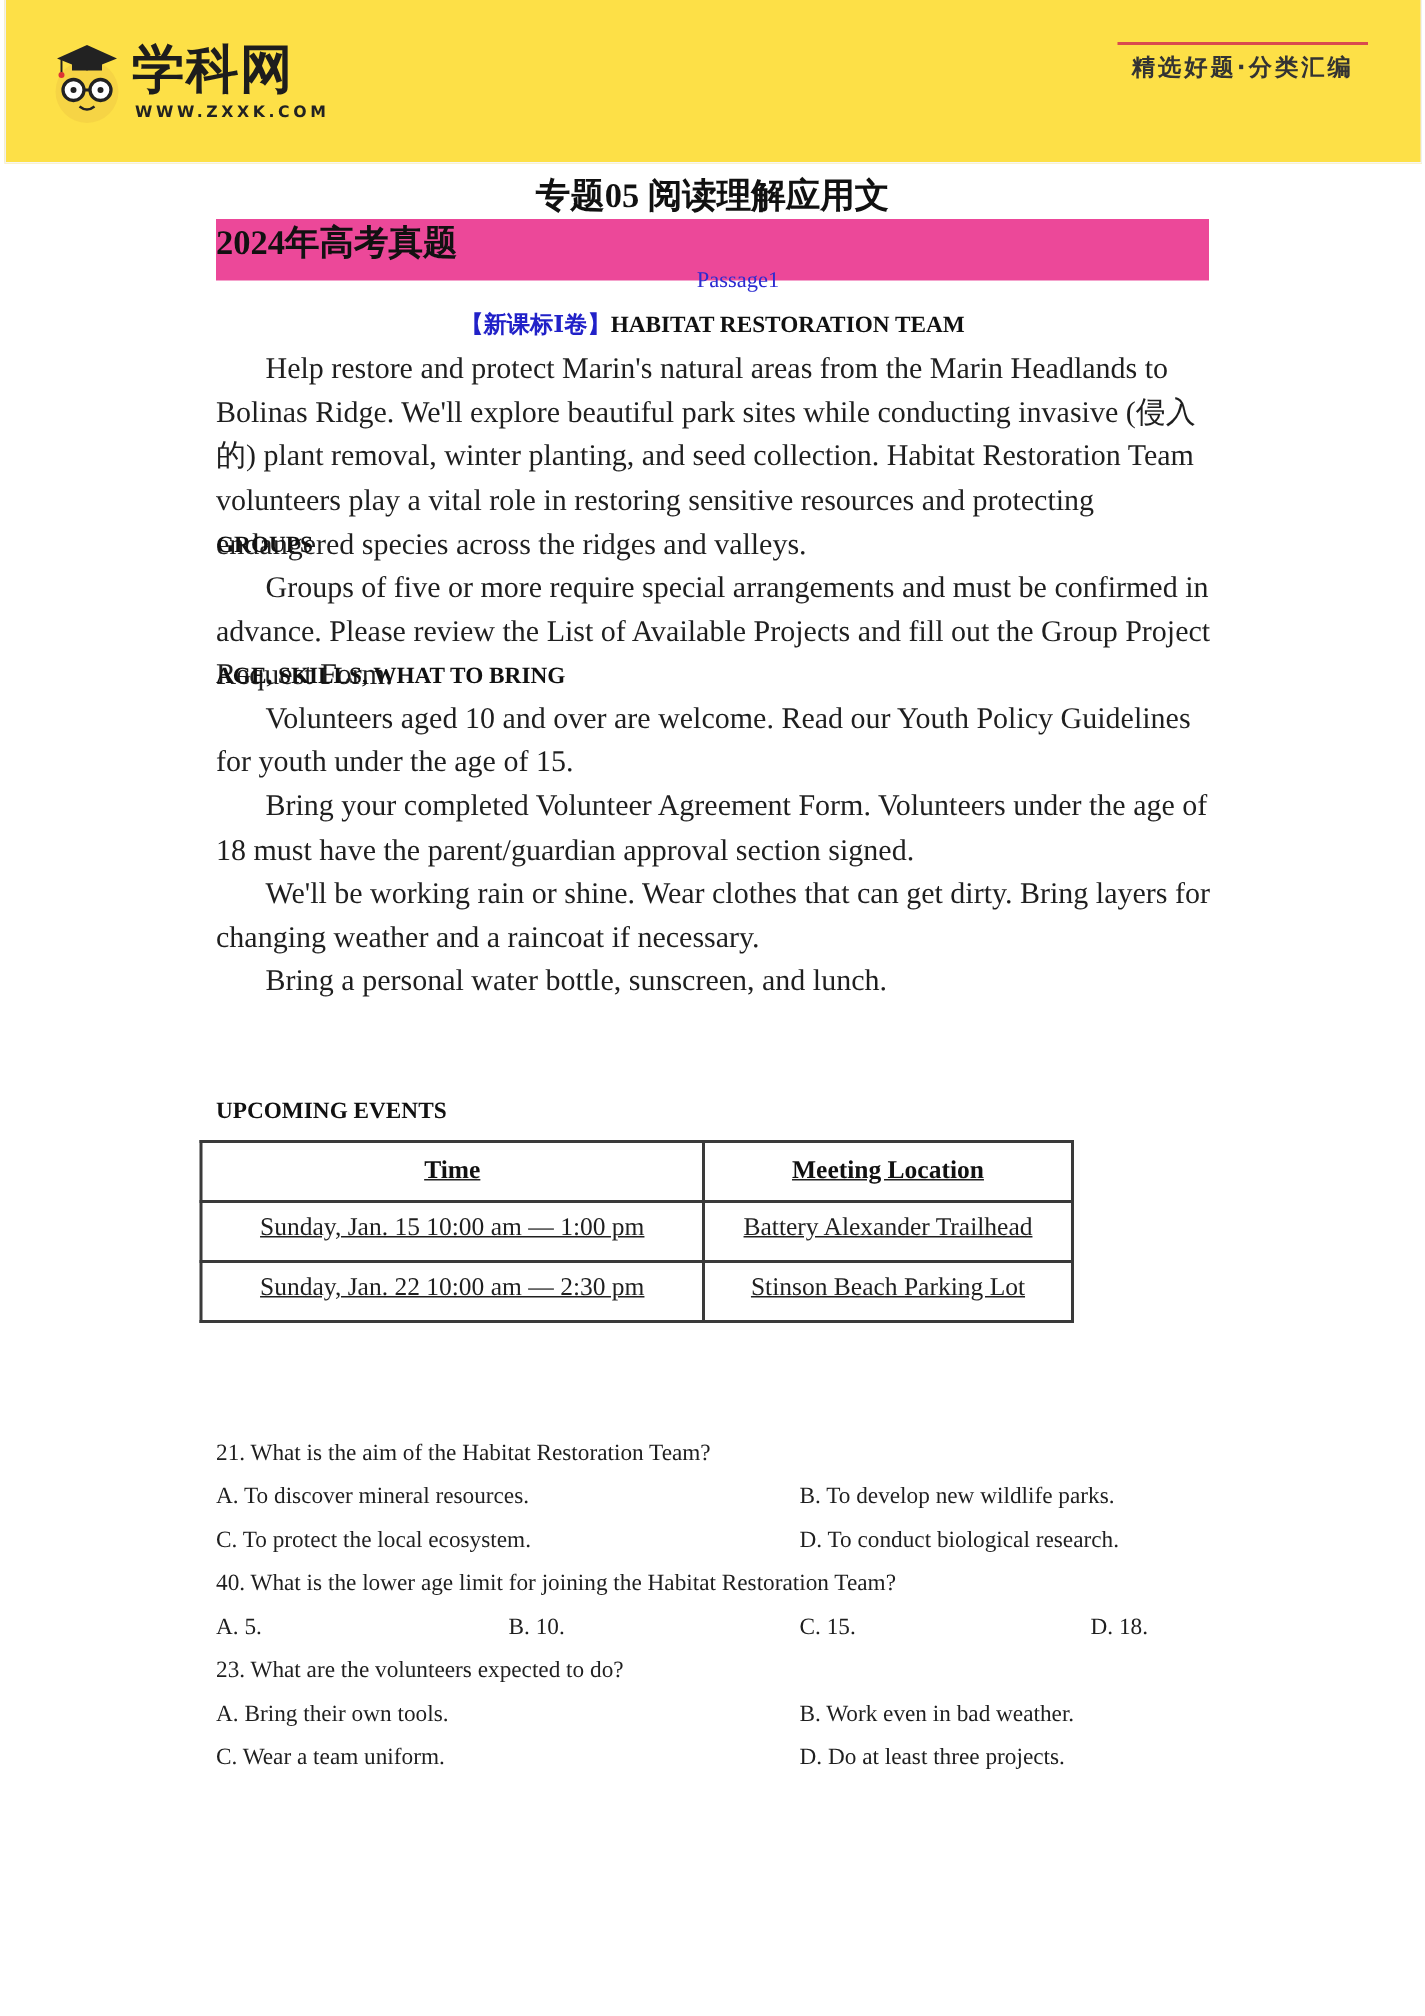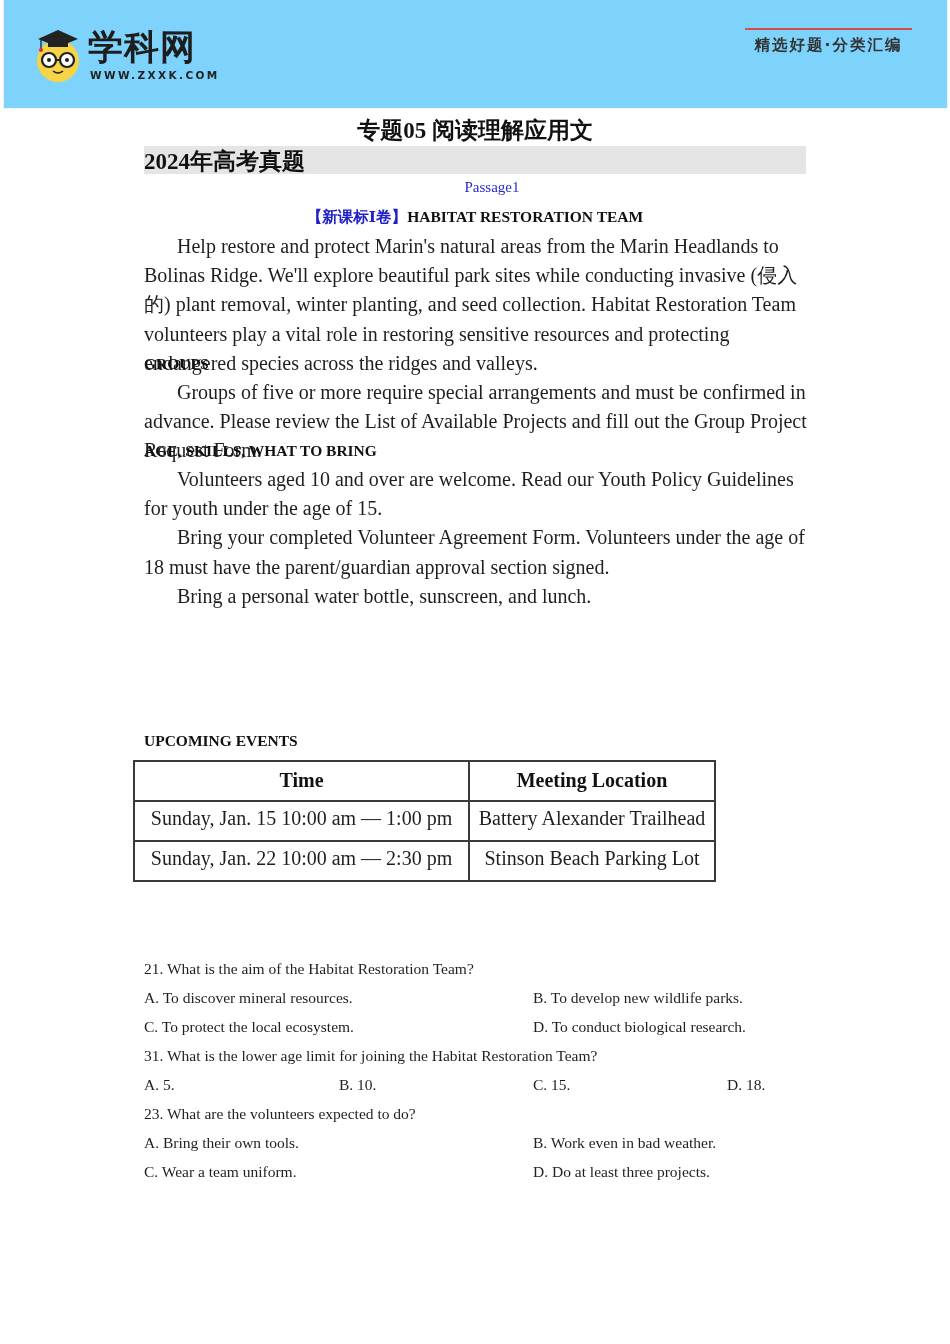--- a/index.html
+++ b/index.html
@@ -15,21 +15,21 @@
       font-family: "Liberation Serif", "DejaVu Serif", serif;
       color: #1a1a1a;
     }
     
     .header-band {
       position: absolute;
       left: 3px;
       top: 0;
       width: 943px;
       height: 108px;
-      background: #7dd3fc;
+      background: #fde047;
       border-left: 1px solid #f0f0f0;
       border-right: 1px solid #f0f0f0;
       border-bottom: 1px solid #f6f6f6;
     }
     .logo-left {
       position: absolute;
       left: 30px;
       top: 27px;
       width: 180px;
       height: 58px;
@@ -103,22 +103,22 @@
       font-weight: bold;
       font-size: 23px;
       line-height: 32px;
       color: #111;
     }
     .year-banner {
       position: absolute;
       left: 144px;
       top: 146px;
       width: 662px;
-      height: 28px;
-      background: #e5e5e5;
+      height: 41px;
+      background: #ec4899;
       font-weight: bold;
       font-size: 23px;
       line-height: 31px;
       color: #111;
     }
     .passage-label {
       position: absolute;
       left: 144px;
       top: 177px;
       width: 696px;
@@ -161,22 +161,23 @@
       line-height: 22px;
       color: #111;
     }
 
     
     .events-table {
       position: absolute;
       left: 133px;
       top: 760px;
       border-collapse: collapse;
-      font-size: 20px;
+      font-size: 17px;
       color: #1f1f1f;
+      text-decoration: underline;
     }
     .events-table th,
     .events-table td {
       border: 2px solid #3a3a3a;
       height: 38px;
       text-align: center;
       vertical-align: middle;
       padding: 0;
       line-height: 20px;
     }
@@ -251,20 +252,21 @@
 
 <div class="section-head" style="top:353px;">GROUPS</div>
 <div class="text-block" style="top:378px;">
   <p>Groups of five or more require special arrangements and must be confirmed in advance. Please review the List of Available Projects and fill out the Group Project Request Form.</p>
 </div>
 
 <div class="section-head" style="top:440px;">AGE, SKILLS, WHAT TO BRING</div>
 <div class="text-block" style="top:465px;">
   <p>Volunteers aged 10 and over are welcome. Read our Youth Policy Guidelines for youth under the age of 15.</p>
   <p>Bring your completed Volunteer Agreement Form. Volunteers under the age of 18 must have the parent/guardian approval section signed.</p>
+  <p>We'll be working rain or shine. Wear clothes that can get dirty. Bring layers for changing weather and a raincoat if necessary.</p>
   <p>Bring a personal water bottle, sunscreen, and lunch.</p>
 </div>
 
 <div class="section-head" style="top:730px;">UPCOMING EVENTS</div>
 
 <table class="events-table">
   <thead>
     <tr>
       <th class="col-time">Time</th>
       <th class="col-loc">Meeting Location</th>
@@ -281,21 +283,21 @@
     </tr>
   </tbody>
 </table>
 
 <div class="q-stem" style="top:958px;">21. What is the aim of the Habitat Restoration Team?</div>
 <div class="q-opt" style="left:144px; top:987px;">A. To discover mineral resources.</div>
 <div class="q-opt" style="left:533px; top:987px;">B. To develop new wildlife parks.</div>
 <div class="q-opt" style="left:144px; top:1016px;">C. To protect the local ecosystem.</div>
 <div class="q-opt" style="left:533px; top:1016px;">D. To conduct biological research.</div>
 
-<div class="q-stem" style="top:1045px;">31. What is the lower age limit for joining the Habitat Restoration Team?</div>
+<div class="q-stem" style="top:1045px;">40. What is the lower age limit for joining the Habitat Restoration Team?</div>
 <div class="q-opt" style="left:144px; top:1074px;">A. 5.</div>
 <div class="q-opt" style="left:339px; top:1074px;">B. 10.</div>
 <div class="q-opt" style="left:533px; top:1074px;">C. 15.</div>
 <div class="q-opt" style="left:727px; top:1074px;">D. 18.</div>
 
 <div class="q-stem" style="top:1103px;">23. What are the volunteers expected to do?</div>
 <div class="q-opt" style="left:144px; top:1132px;">A. Bring their own tools.</div>
 <div class="q-opt" style="left:533px; top:1132px;">B. Work even in bad weather.</div>
 <div class="q-opt" style="left:144px; top:1161px;">C. Wear a team uniform.</div>
 <div class="q-opt" style="left:533px; top:1161px;">D. Do at least three projects.</div>

